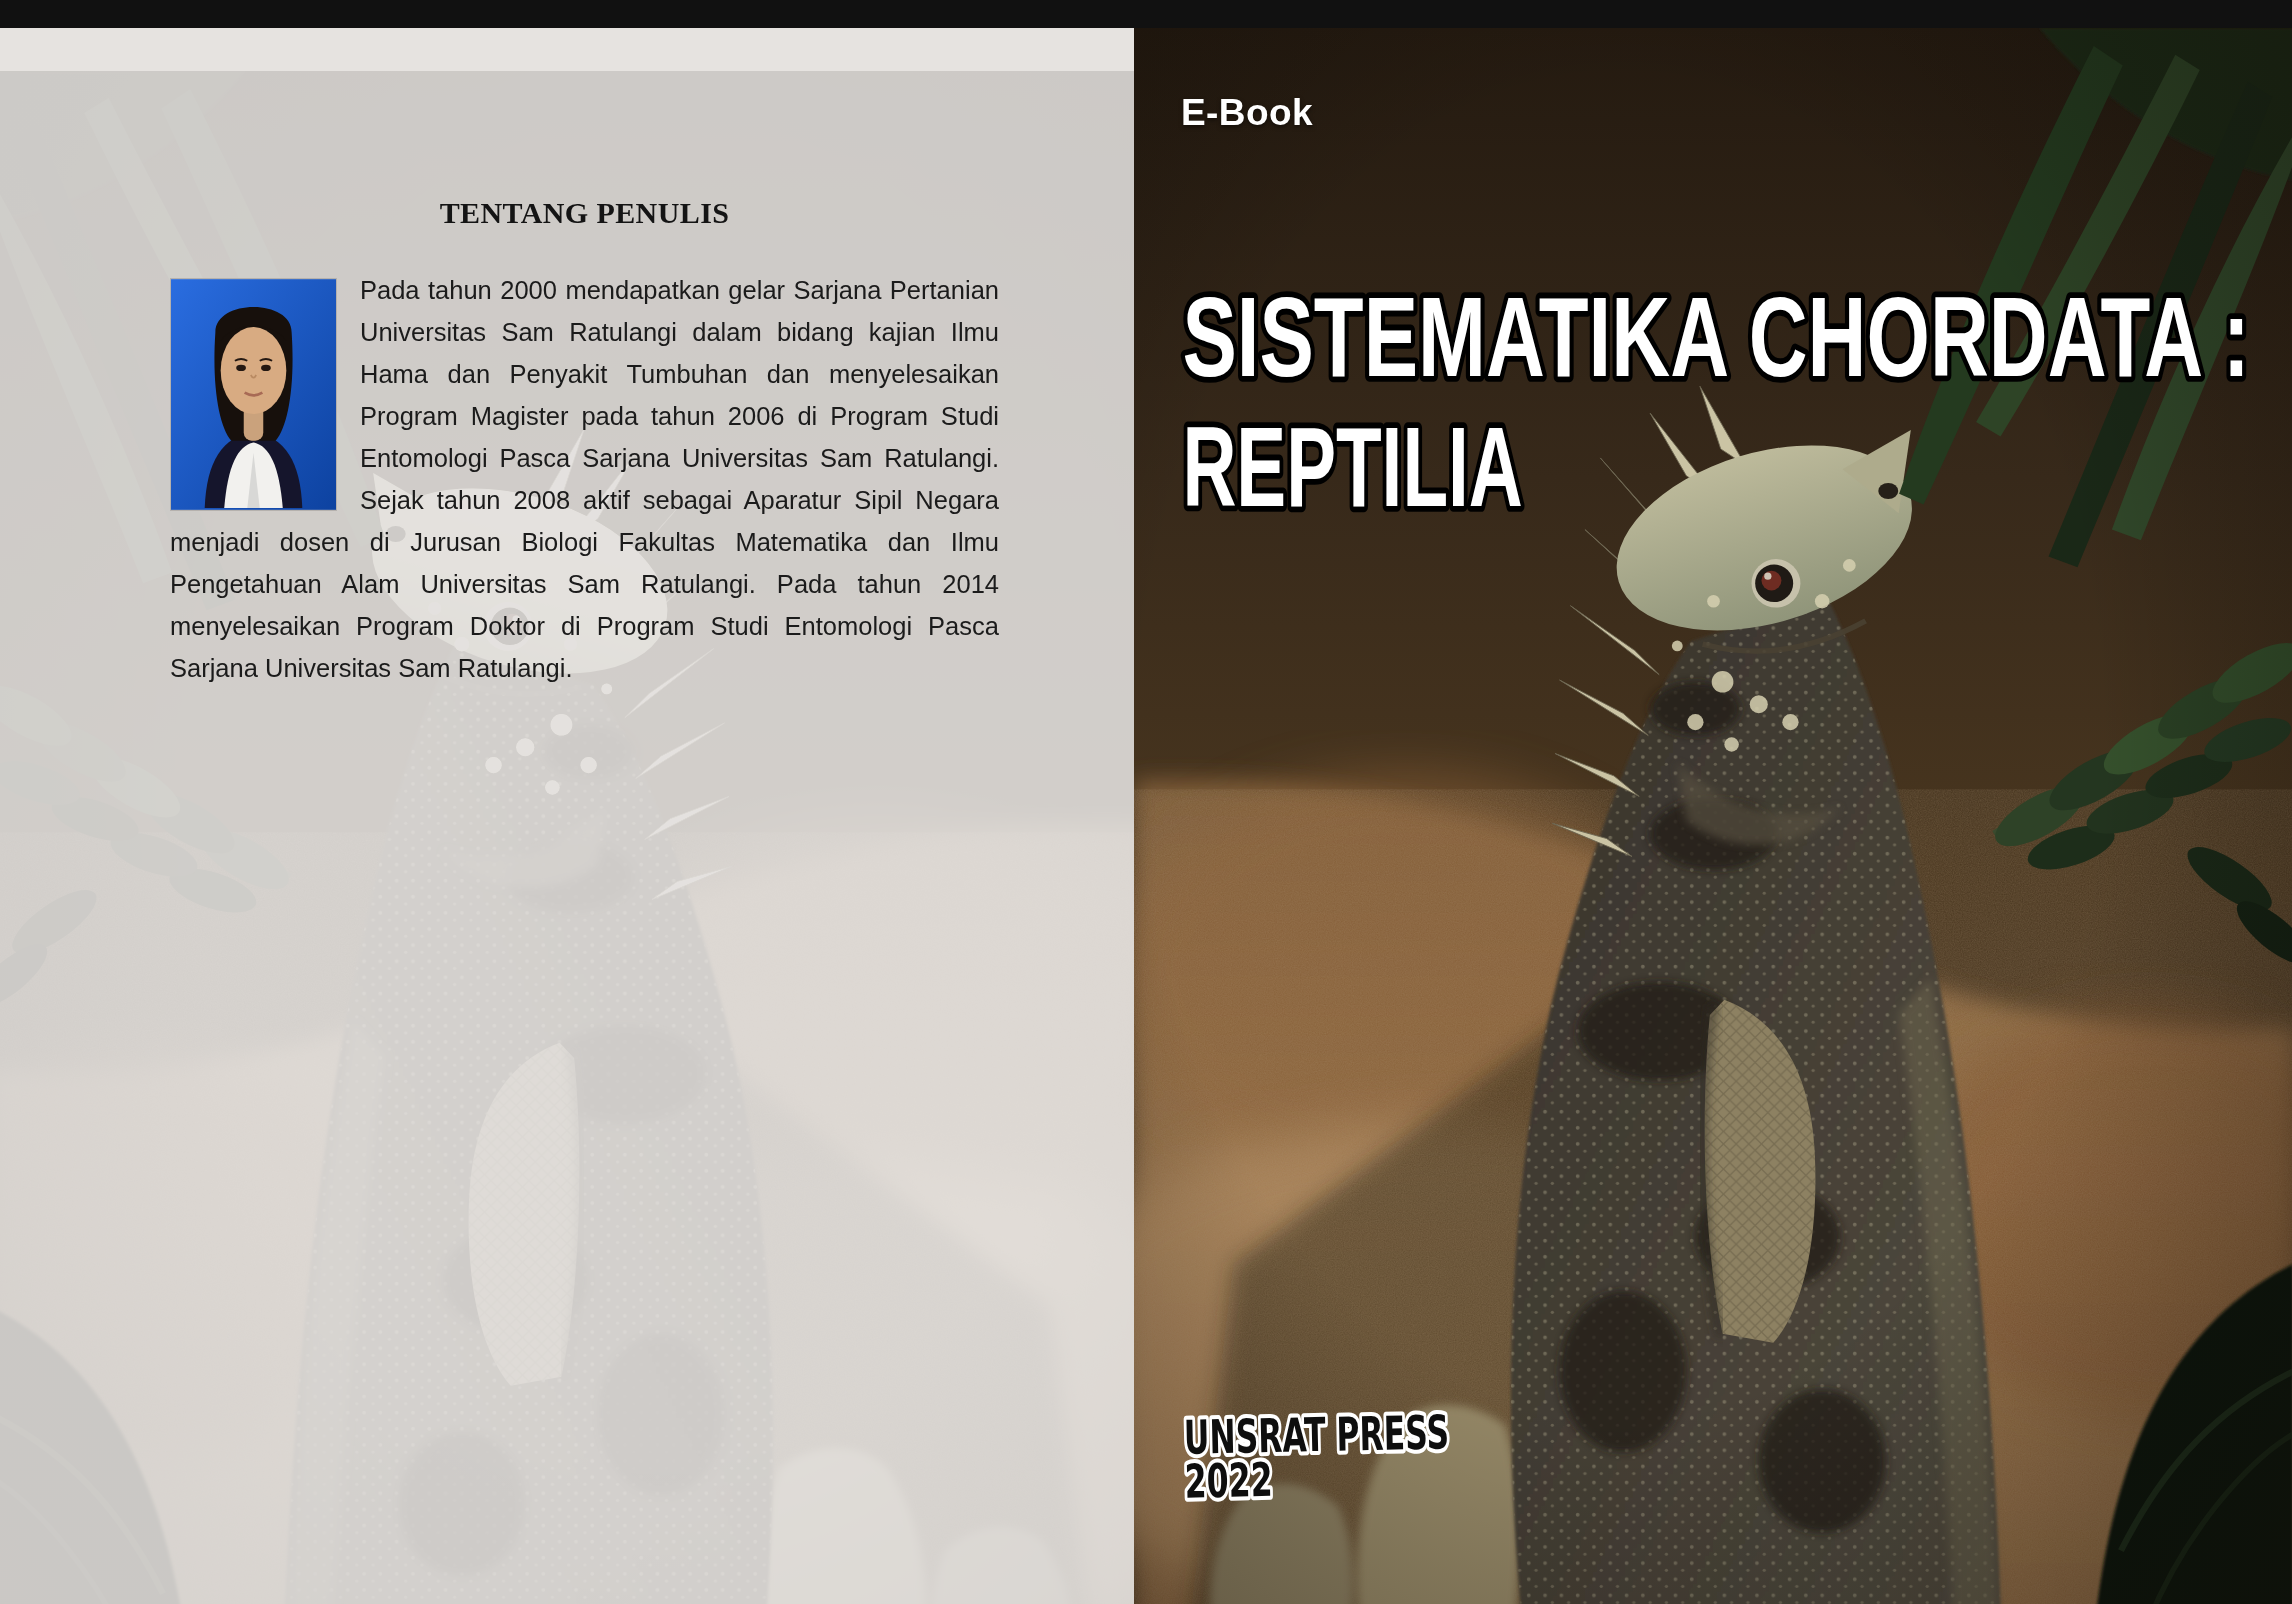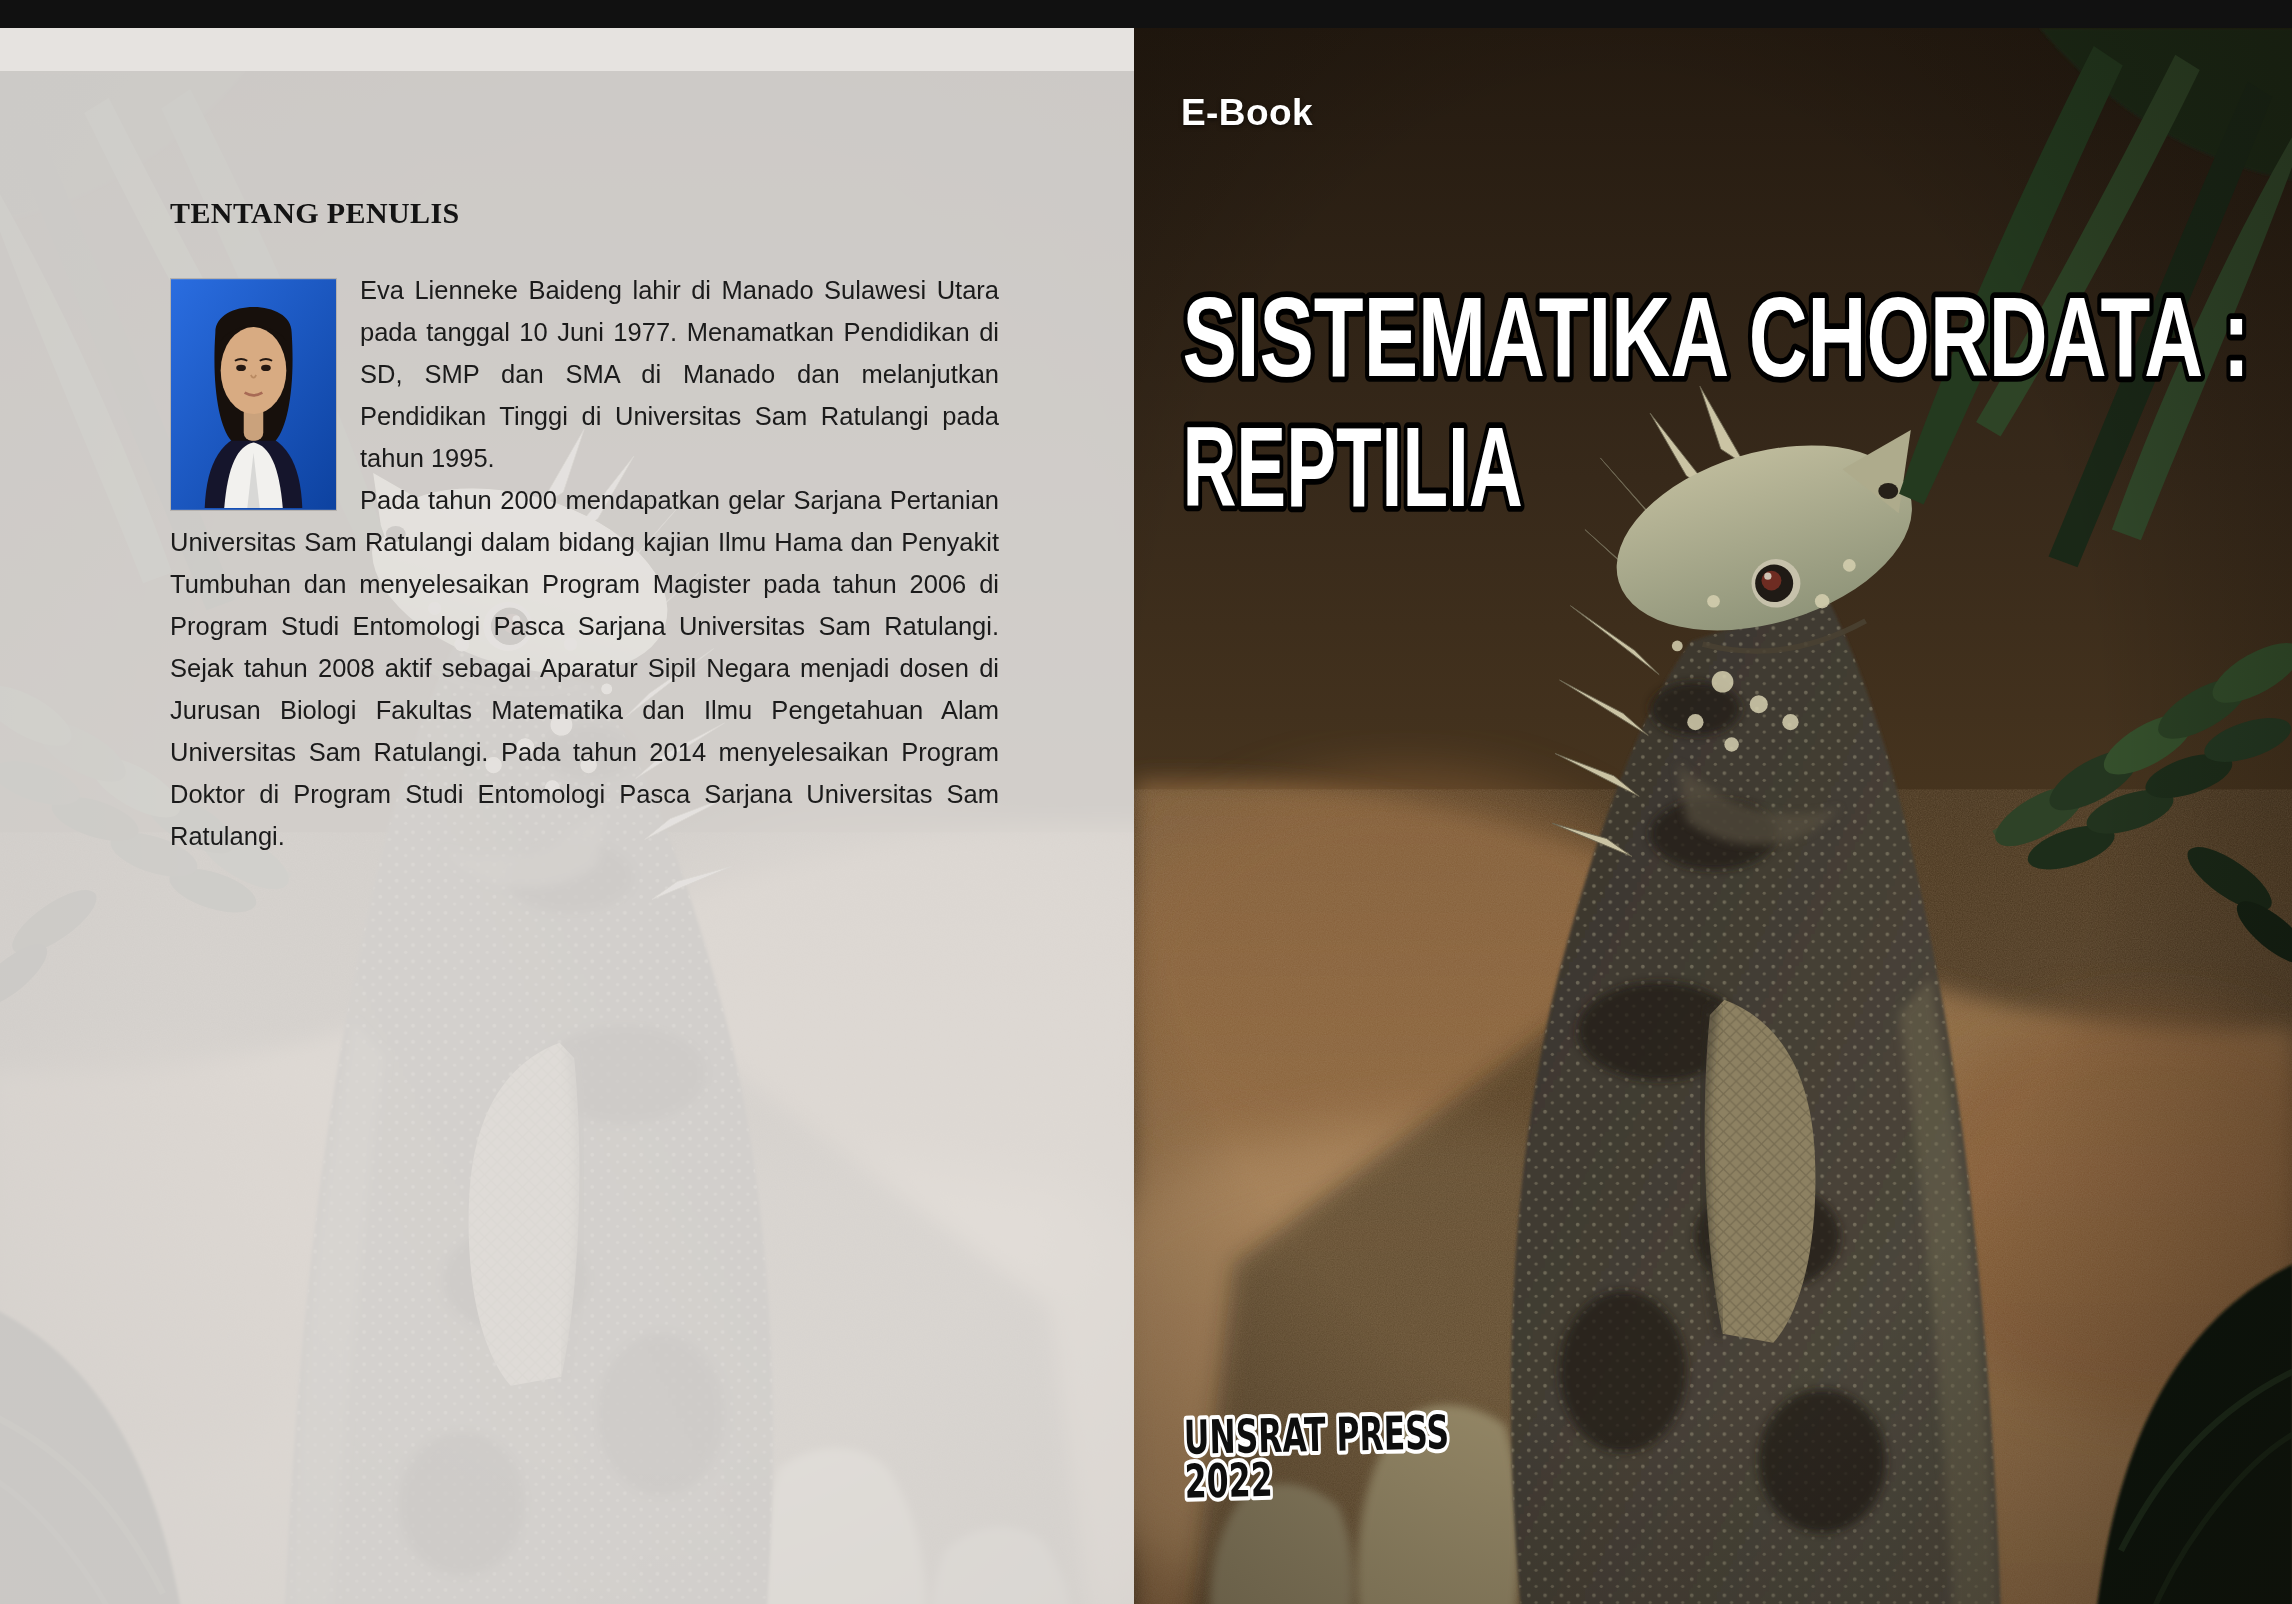--- a/index.html
+++ b/index.html
@@ -16,21 +16,21 @@
   .title-line{font-family:"Liberation Sans",sans-serif;font-weight:bold;font-size:127px;
               fill:#ffffff;stroke:#000;stroke-width:13px;paint-order:stroke;stroke-linejoin:round;}
   .pub-line{font-family:"DejaVu Sans",sans-serif;font-weight:bold;fill:#0e0e0e;stroke:#ffffff;
             stroke-width:9px;paint-order:stroke;stroke-linejoin:round;font-size:52px;}
 
   
   .back{left:0;width:1134px;background:#e6e3e0;}
   .back .watermark{position:absolute;left:-9px;top:43px;width:1159px;height:1605px;opacity:.15;
                    transform:scaleX(-1);filter:brightness(1.55) saturate(.4) contrast(.72);}
   .back-content{position:absolute;left:170px;top:168px;width:829px;}
-  .about-heading{margin:0;font-family:"Liberation Serif",serif;font-weight:bold;
+  .about-heading{margin:0;text-align:center;font-family:"Liberation Serif",serif;font-weight:bold;
                  font-size:30px;letter-spacing:0.4px;color:#141414;}
   .bio{margin-top:39px;font-size:25.5px;line-height:42px;text-align:justify;color:#1b1b1b;}
   .bio p{margin:0;}
   .author-photo{float:left;width:167px;height:233px;margin:9px 23px 5.4px 0;border:0.9px solid #b5b1ad;
                 box-sizing:border-box;display:block;}
 </style>
 </head>
 <body>
 
 <div class="spread">
@@ -234,20 +234,19 @@
           <rect x="82" y="140" width="22" height="42" rx="9" fill="#caa27c"></rect>
           <ellipse cx="93" cy="103" rx="37" ry="49" fill="#d8ab82"></ellipse>
           <path d="M56,70 C66,48 120,48 130,70 C122,58 104,52 93,52 C82,52 64,58 56,70 Z" fill="#17100c"></path>
           <ellipse cx="79" cy="100" rx="5.5" ry="3.5" fill="#241812"></ellipse>
           <ellipse cx="107" cy="100" rx="5.5" ry="3.5" fill="#241812"></ellipse>
           <path d="M72,92 Q79,88 86,92" stroke="#241812" stroke-width="2" fill="none"></path>
           <path d="M100,92 Q107,88 114,92" stroke="#241812" stroke-width="2" fill="none"></path>
           <path d="M90,108 Q93,114 96,108" stroke="#b98a62" stroke-width="2" fill="none"></path>
           <path d="M83,128 Q93,134 103,128" stroke="#a86a55" stroke-width="3" fill="none"></path>
         </svg>
-        <p>Eva Lienneke Baideng lahir di Manado Sulawesi Utara pada tanggal 10 Juni 1977. Menamatkan Pendidikan di SD, SMP dan SMA di Manado dan melanjutkan Pendidikan Tinggi di Universitas Sam Ratulangi pada tahun 1995.</p>
         <p>Pada tahun 2000 mendapatkan gelar Sarjana Pertanian Universitas Sam Ratulangi dalam bidang kajian Ilmu Hama dan Penyakit Tumbuhan dan menyelesaikan Program Magister pada tahun 2006 di Program Studi Entomologi Pasca Sarjana Universitas Sam Ratulangi. Sejak tahun 2008 aktif sebagai Aparatur Sipil Negara menjadi dosen di Jurusan Biologi Fakultas Matematika dan Ilmu Pengetahuan Alam Universitas Sam Ratulangi. Pada tahun 2014 menyelesaikan Program Doktor di Program Studi Entomologi Pasca Sarjana Universitas Sam Ratulangi.</p>
       </div>
     </div>
   </section>
 
 </div>
 
 
 </body></html>

